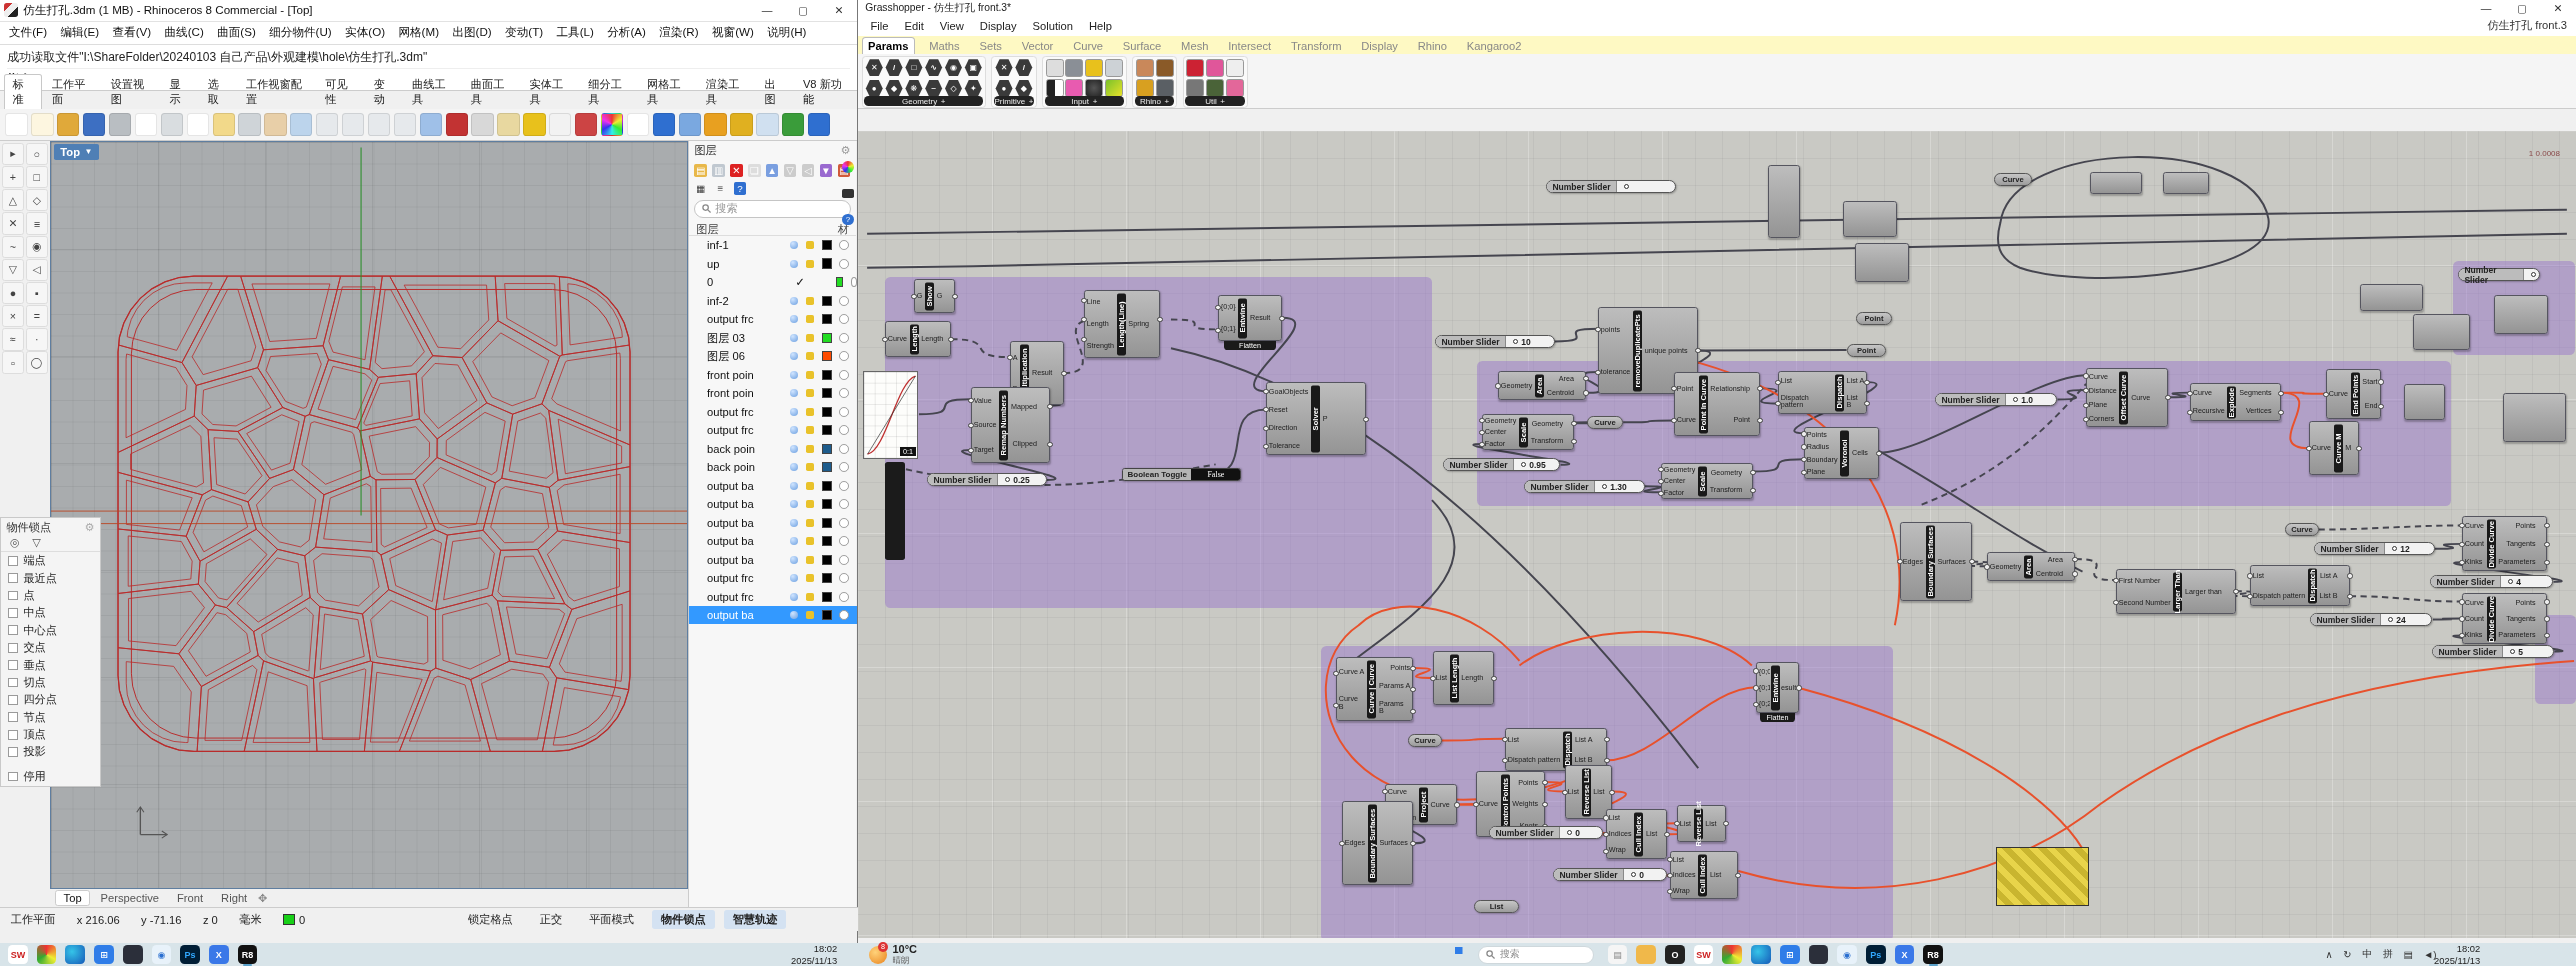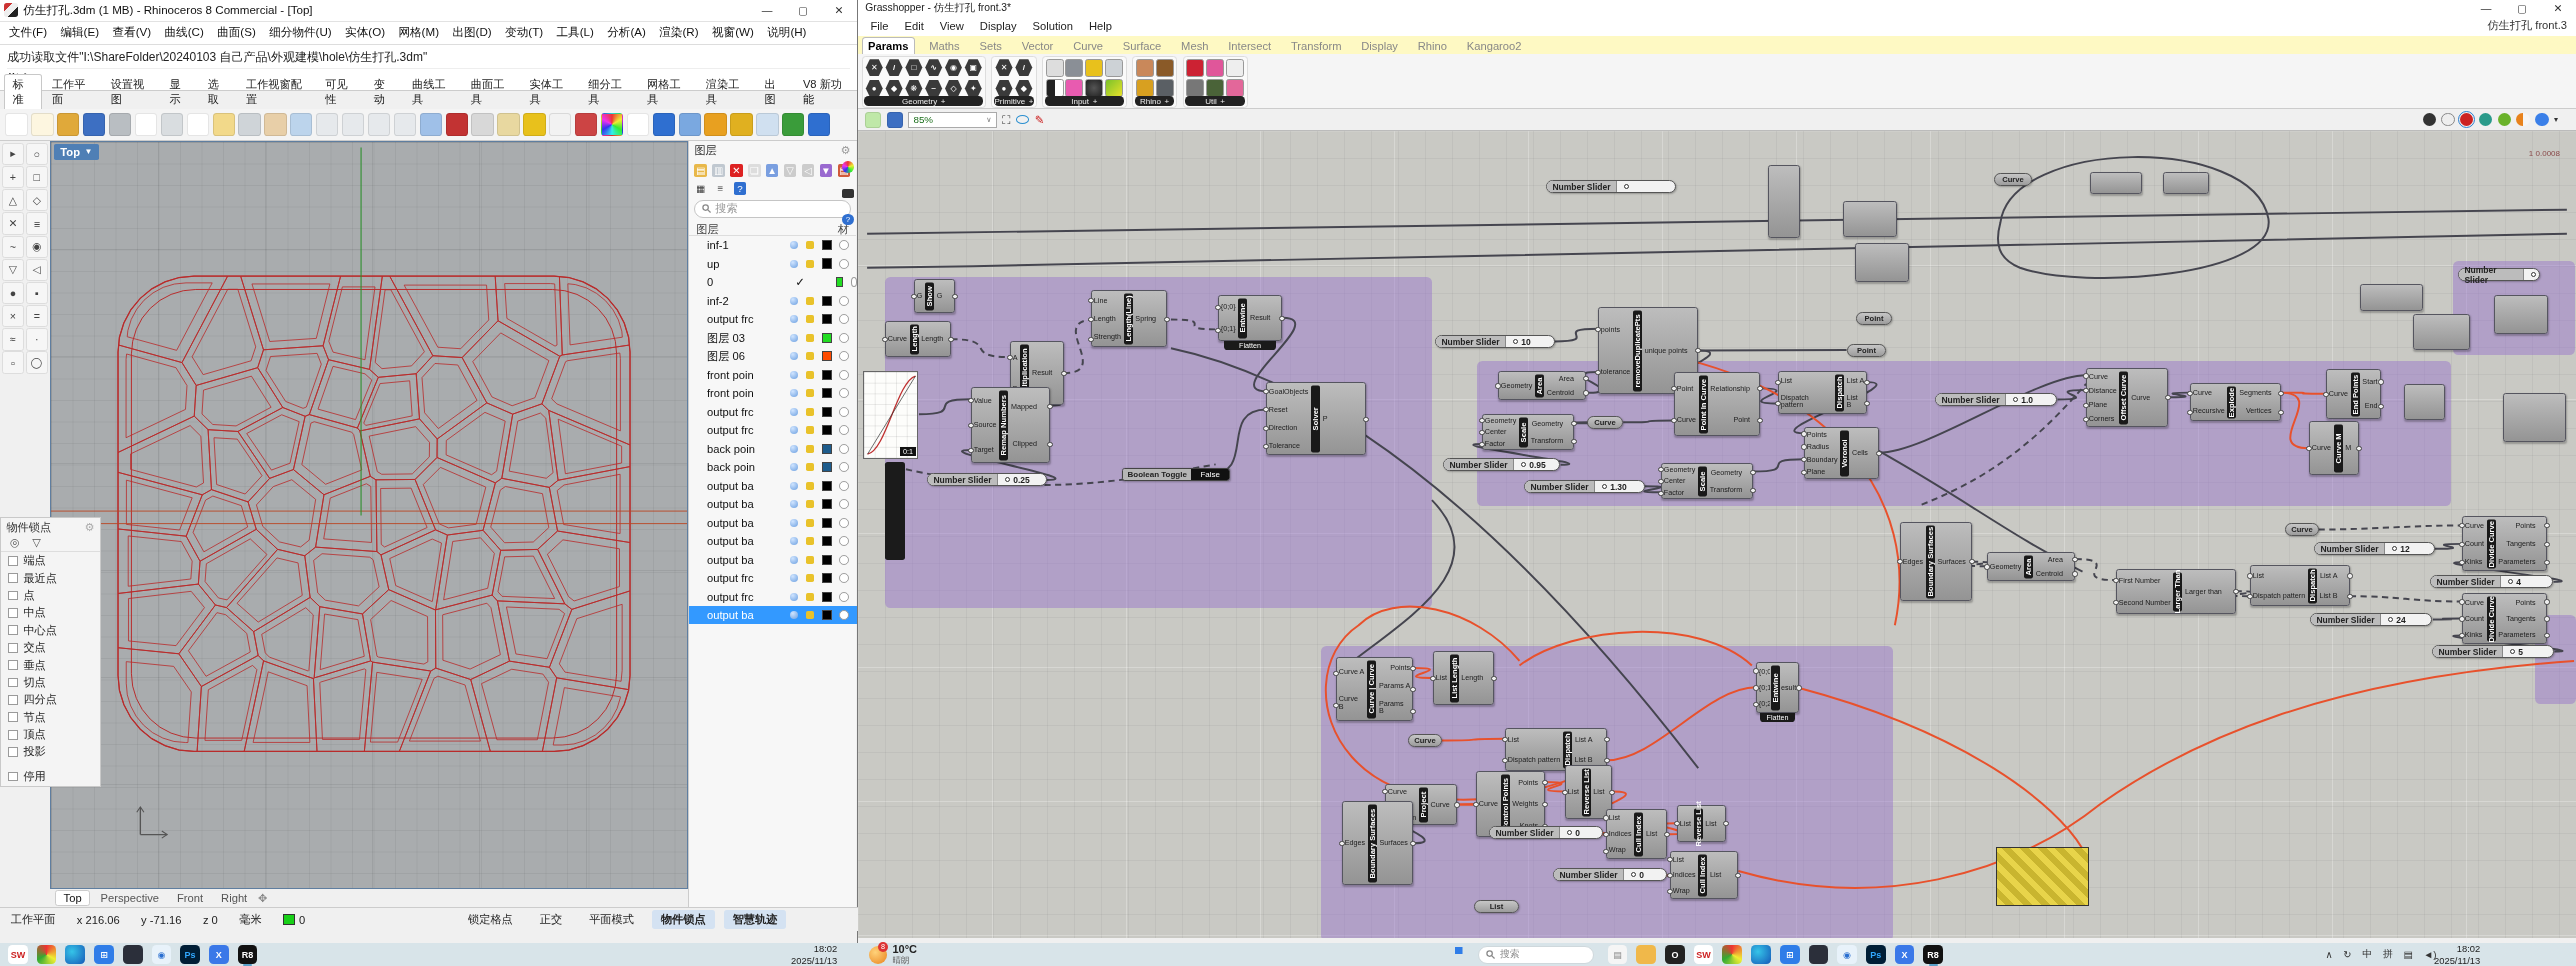--- a/index.html
+++ b/index.html
@@ -118,21 +118,21 @@
     display:flex;font-size:8.5px;color:#222;box-shadow:0.9px 0.9px 1.8px rgba(0,0,0,0.25);}
   .slider .lab{background:#bcbcbc;border-radius:6.3px 0 0 6.3px;padding:0 5.4px;font-weight:bold;display:flex;align-items:center;border-right:0.9px solid #888;}
   .slider .val{flex:1;display:flex;align-items:center;gap:2.7px;padding-left:7.2px;font-weight:bold;}
   .knob{width:5.4px;height:5.4px;border-radius:50%;border:1.3px solid #333;background:#fff;}
   .capsule{position:absolute;z-index:3;height:12.5px;border:0.9px solid #555;border-radius:6.3px;
     background:linear-gradient(#c6c6c6,#9c9c9c);display:flex;align-items:center;justify-content:center;
     font-size:7.6px;font-weight:bold;color:#222;box-shadow:0.9px 0.9px 1.8px rgba(0,0,0,0.25);}
   .toggle{position:absolute;z-index:3;height:13.4px;display:flex;border:0.9px solid #444;border-radius:2.7px;overflow:hidden;
     font-size:8px;box-shadow:0.9px 0.9px 1.8px rgba(0,0,0,0.25);}
   .toggle .tl{background:#b5b5b5;padding:0 4.5px;display:flex;align-items:center;font-weight:bold;color:#222;}
-  .toggle .tv{background:#111;color:#fff;padding:0 9px;display:flex;align-items:center;font-family:Liberation Sans, sans-serif;text-align:right;}
+  .toggle .tv{background:#111;color:#fff;padding:0 16px;display:flex;align-items:center;font-family:Liberation Serif, serif;text-align:right;}
   #graphm{position:absolute;z-index:3;background:#fdfdfb;border:0.9px solid #666;
     background-image:linear-gradient(rgba(0,0,0,0.08) 0.9px,transparent 0.9px),linear-gradient(90deg,rgba(0,0,0,0.08) 0.9px,transparent 0.9px);
     background-size:10.7px 10.7px;}
   #graphm .gtag{position:absolute;right:1.8px;bottom:1.8px;background:#111;color:#fff;font-size:7.2px;padding:0 2.7px;}
   #ycon{position:absolute;z-index:3;border:1.8px solid #333;background:repeating-linear-gradient(45deg,#e8d44a 0 6.3px,#c9b52f 6.3px 12.5px);}
   #profiler{position:absolute;z-index:3;font-size:8px;color:#8a4a4a;text-align:right;}
   .darkblock{position:absolute;z-index:3;background:#1b1b1b;border-radius:2.7px;}
   
   #tb{left:0;top:943px;width:2576px;height:23px;background:#d8e4e9;display:flex;align-items:center;font-size:9.8px;color:#222;}
   .tico{width:19.7px;height:19.7px;border-radius:4.5px;margin:0 4.5px;display:flex;align-items:center;justify-content:center;
@@ -761,41 +761,20 @@
           <span class="sqi" style="background: rgb(74, 99, 56);"></span>
           <span class="sqi" style="background: rgb(238, 238, 238);"></span>
           <span class="sqi" style="background: rgb(227, 103, 154);"></span>
         </div>
         <div class="rlabel">
           <span>Util</span>
           <span>+</span>
         </div>
       </div>
     </div>
-  <div id="gh-ctb" class="abs">
-    <span class="chip" style="width:16px;height:16px;background:#bfe8a8;"></span>
-    <span class="chip" style="width:16px;height:16px;background:#3d6fc2;"></span>
-    <span id="zoombox">
-      <span>85%</span>
-      <span style="color:#777;font-size:7.2px;">∨</span>
-    </span>
-    <span style="font-size:11.6px;">⛶</span>
-    <span style="width:13.4px;height:9px;border:1.8px solid #2a8fd0;border-radius:50%;display:inline-block;"></span>
-    <span style="color:#c22;font-size:11.6px;">✎</span>
-    <span id="gh-spheres" style="margin-left:auto;margin-right:18px;display:flex;gap:5.4px;align-items:center;">
-        <span class="sph" style="background: rgb(51, 51, 51);"></span>
-        <span class="sph" style="background: rgb(238, 238, 238); border: 0.9px solid rgb(136, 136, 136);"></span>
-        <span class="sph" style="background: rgb(204, 34, 34); outline: rgb(42, 127, 208) solid 1.3px; outline-offset: 1.3px;"></span>
-        <span class="sph" style="background: rgb(42, 154, 138);"></span>
-        <span class="sph" style="background: rgb(106, 178, 42);"></span>
-        <span class="sph" style="background: linear-gradient(90deg, rgb(232, 130, 28) 50%, rgb(245, 245, 245) 50%);"></span>
-        <span class="sph" style="background: rgb(58, 127, 232);"></span>
-        <span style="font-size: 8px;">▾</span>
-      </span>
-  </div>
   <div id="gh-canvas" class="abs">
     <svg id="wires" width="1718" height="807" viewBox="0 0 1922 903">
         <path d="M779,235.5 C834,235.5 773,221.25 828,221.25" fill="none" stroke="#45454f" stroke-width="2.2"></path>
         <path d="M814,293 C869,293 773,269.75 828,269.75" fill="none" stroke="#45454f" stroke-width="2.2"></path>
         <path d="M940,245.5 C995,245.5 858,288 913,288" fill="none" stroke="#45454f" stroke-width="2.2"></path>
         <path d="M940,245.5 C995,245.5 1051,245 1106,245" fill="none" stroke="#45454f" stroke-width="2.2"></path>
         <path d="M801,327 C856,327 761,326 816,326" fill="none" stroke="#45454f" stroke-width="2.2"></path>
         <path d="M856,326 C911,326 858,324 913,324" fill="none" stroke="#45454f" stroke-width="2.2"></path>
         <path d="M1009,288 C1064,288 974,305 1029,305" fill="none" stroke="#45454f" stroke-width="2.2"></path>
         <path d="M1129,281 C1184,281 1003,338.25 1058,338.25" fill="none" stroke="#45454f" stroke-width="2.2"></path>
@@ -869,21 +848,21 @@
         <div class="col">
           <span>Curve</span>
         </div>
         <div class="vname">Length</div>
         <div class="col outsc">
           <span>Length</span>
         </div>
         <span class="port" style="left: -3.6px; top: 14.7px;"></span>
         <span class="port" style="right: -3.6px; top: 14.7px;"></span>
       </div>
-      <div class="comp" style="left: 233px; top: 159px; width: 76px; height: 57px;">
+      <div class="comp" style="left: 226px; top: 159px; width: 76px; height: 68px;">
         <div class="col">
           <span>Line</span>
           <span>Length</span>
           <span>Strength</span>
         </div>
         <div class="vname">Length(Line)</div>
         <div class="col outsc">
           <span>Spring</span>
         </div>
         <span class="port" style="left: -3.6px; top: 6.7px;"></span>

